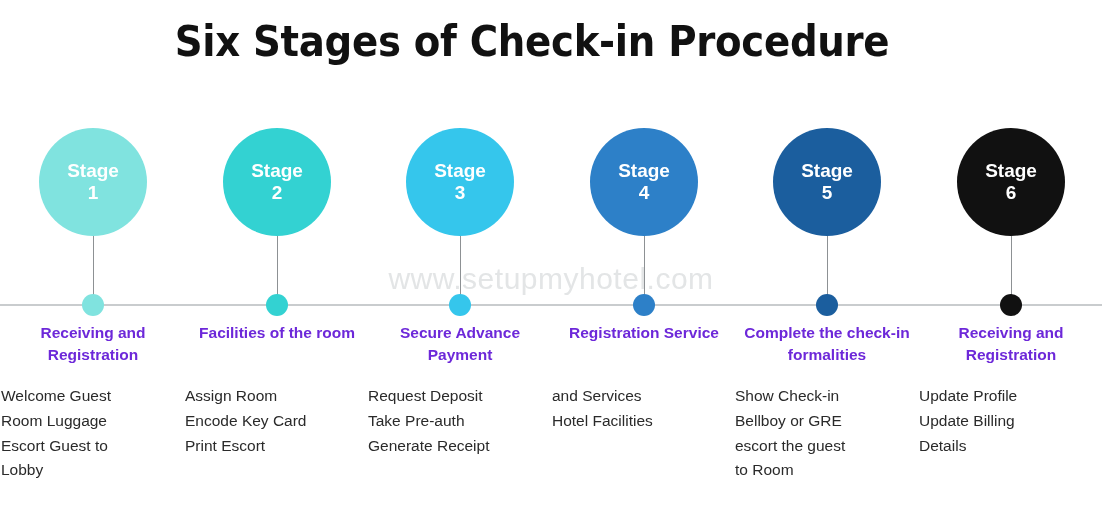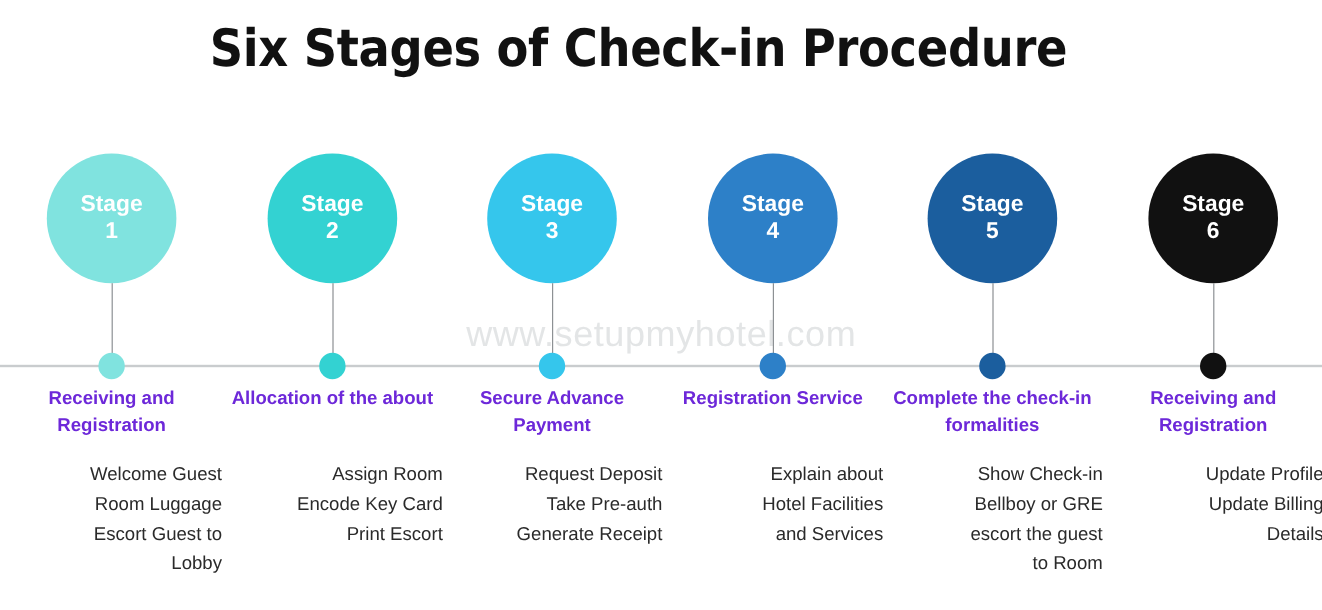--- a/index.html
+++ b/index.html
@@ -121,21 +121,21 @@
     font-weight: bold;
     line-height: 1.42;
     color: #6d28d9;
   }
 
   .detail {
     position: absolute;
     top: 384px;
     left: 0;
     width: 184px;
-    text-align: right;
+    text-align: left;
     font-size: 15.5px;
     font-weight: normal;
     line-height: 1.6;
     color: #2a2a2a;
   }
 
   .detail span {
     display: block;
   }
 </style>
@@ -166,21 +166,21 @@
           <span>Lobby</span>
         </div>
       </div>
       <div class="stage" style="left: 185px;">
         <div class="bubble" style="background: rgb(51, 210, 210);">
           <span>Stage</span>
           <span class="b-num">2</span>
         </div>
         <div class="connector"></div>
         <div class="node-dot" style="background: rgb(51, 210, 210);"></div>
-        <div class="heading">Allocation of the about</div>
+        <div class="heading">Facilities of the room</div>
         <div class="detail">
           <span>Assign Room</span>
           <span>Encode Key Card</span>
           <span>Print Escort</span>
         </div>
       </div>
       <div class="stage" style="left: 368px;">
         <div class="bubble" style="background: rgb(53, 198, 236);">
           <span>Stage</span>
           <span class="b-num">3</span>
@@ -196,23 +196,22 @@
       </div>
       <div class="stage" style="left: 552px;">
         <div class="bubble" style="background: rgb(45, 128, 200);">
           <span>Stage</span>
           <span class="b-num">4</span>
         </div>
         <div class="connector"></div>
         <div class="node-dot" style="background: rgb(45, 128, 200);"></div>
         <div class="heading">Registration Service</div>
         <div class="detail">
-          <span>Explain about</span>
+          <span>and Services</span>
           <span>Hotel Facilities</span>
-          <span>and Services</span>
         </div>
       </div>
       <div class="stage" style="left: 735px;">
         <div class="bubble" style="background: rgb(27, 94, 158);">
           <span>Stage</span>
           <span class="b-num">5</span>
         </div>
         <div class="connector"></div>
         <div class="node-dot" style="background: rgb(27, 94, 158);"></div>
         <div class="heading">Complete the check-in formalities</div>

